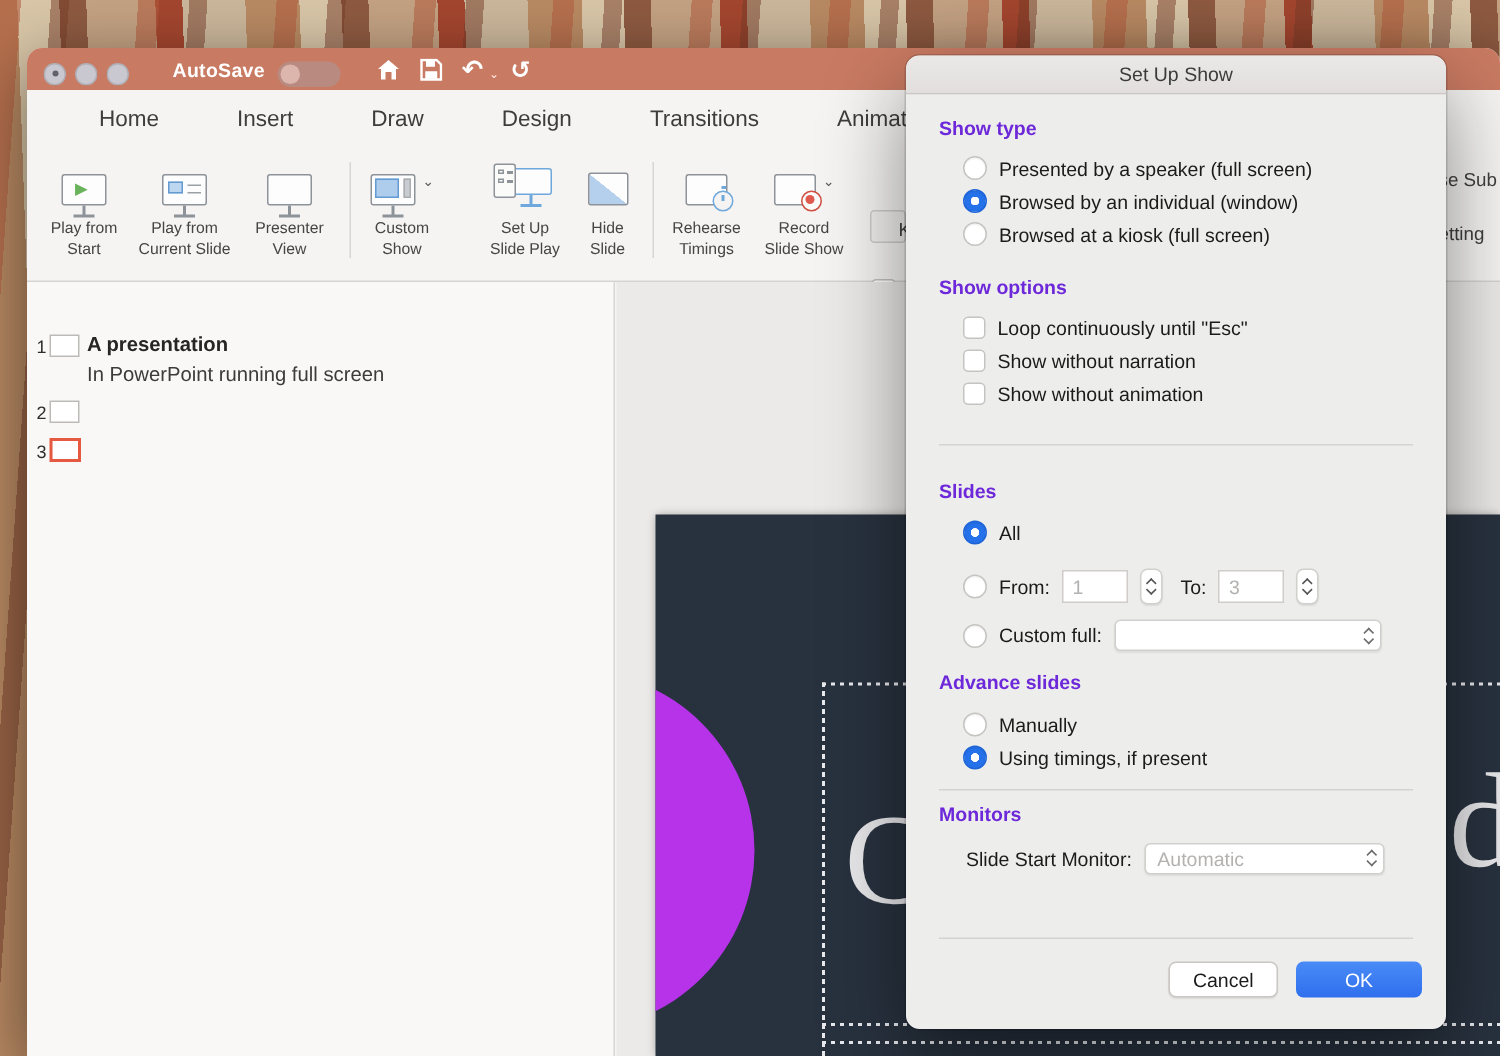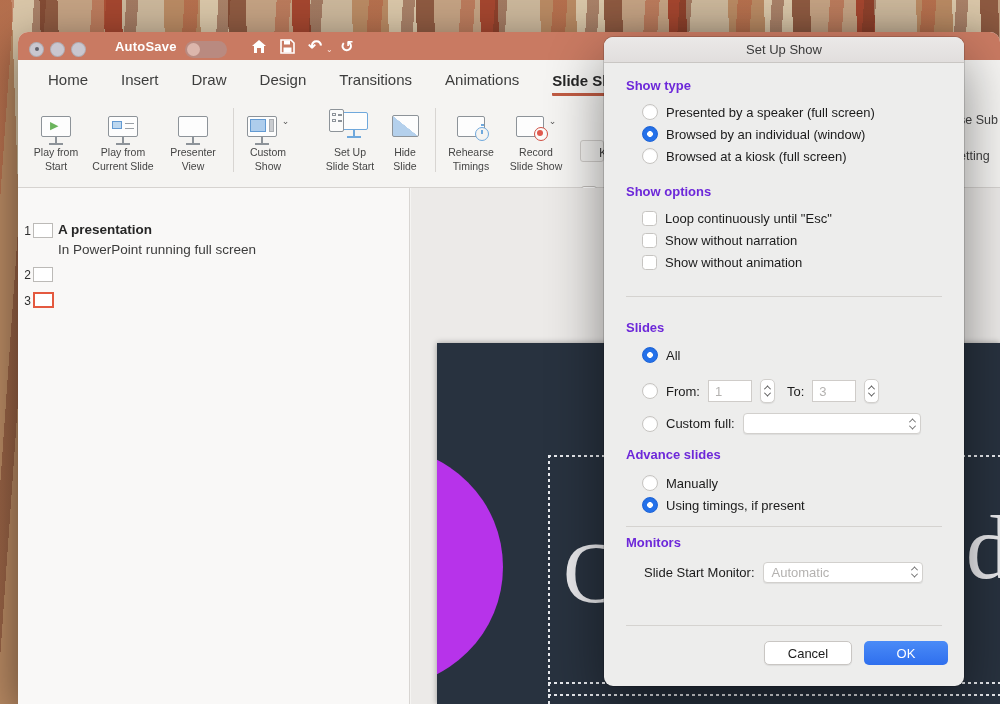--- a/index.html
+++ b/index.html
@@ -47,21 +47,21 @@
   .tb-ico { position:absolute; top:6px; width:18px; height:17px; color:#fff;
         display:flex; align-items:center; justify-content:center; }
   .tb-ico svg { display:block; }
   .tb-chev { position:absolute; top:13px; font-size:8px; color:#fde9e2; }
   .more-lines { width:12px; height:7px; border-top:2px solid #fff; border-bottom:2px solid #fff; }
   .more-v { position:absolute; top:18px; left:3px; width:5px; height:5px;
         border-left:1.6px solid #fff; border-top:1.6px solid #fff; transform:rotate(225deg); }
 
   
   .tabrow { position:absolute; left:0; top:28px; width:100%; height:40px;
-        background:#f5f4f2; display:flex; align-items:center; gap:33px; padding-left:30px; }
+        background:#f5f4f2; display:flex; align-items:center; gap:52px; padding-left:48px; }
   .tab { font-size:15px; color:#3d3d3d; padding-bottom:2px; white-space:nowrap; }
   .tab.active { font-weight:bold; color:#262626; border-bottom:3px solid #c05b43;
         border-radius:1px; padding-bottom:4px; margin-bottom:-7px; }
 
   
   .ribbon { position:absolute; left:0; top:68px; width:100%; height:88px;
         background:#f5f4f2; border-bottom:1px solid #d6d3d0; }
   .rbtn { position:absolute; top:6px; width:76px; text-align:center; }
   .rbtn .ric { height:40px; display:flex; align-items:center; justify-content:center; }
   .rbtn .rlb { font-size:10.5px; line-height:1.3; color:#454545; white-space:pre-line; }
@@ -170,21 +170,21 @@
   .cv.up { transform:rotate(45deg) translate(1px,1px); }
   .cv.dn { transform:rotate(225deg) translate(1px,1px); }
   .dropdown { height:21px; border-radius:4px; background:#fff; border:1px solid #d2d0cd;
          box-shadow:0 1px 1px rgba(0,0,0,.07); display:flex; align-items:center;
          justify-content:space-between; padding:0 5px 0 8px; font-size:13px; color:#b4b2b0; }
   .dd-chevs { display:flex; flex-direction:column; gap:2px; }
   .dd-chevs .cv { border-color:#6b6b6b; }
   .divider { position:absolute; left:22px; width:316px; height:1px; background:#d5d3d0; }
   .btn { position:absolute; top:604px; height:24px; border-radius:5px; font-size:13px;
          display:flex; align-items:center; justify-content:center; }
-  .btn-cancel { right:112px; width:88px; background:#fff; border:1px solid #c9c6c3;
+  .btn-cancel { right:112px; width:73px; background:#fff; border:1px solid #c9c6c3;
          color:#1b1b1b; box-shadow:0 1px 1px rgba(0,0,0,.08);text-align:right; }
   .btn-ok { right:16px; width:84px; background:linear-gradient(#4a8bf7,#2f6fee);
          color:#fff; }
 </style>
 </head>
 <body>
 
 <div class="window">
 
   <div class="titlebar">
@@ -272,21 +272,21 @@
             <span class="setup-scr"></span>
             <span class="setup-list">
               <i></i>
               <i></i>
               <b></b>
               <b></b>
             </span>
           </span>
         </div>
       <div class="rlb">Set Up
-Slide Start</div>
+Slide Play</div>
     </div>
     <div class="rbtn" style="left:349px;">
       <div class="ric">
           <span class="hide-ic"></span>
         </div>
       <div class="rlb">Hide
 Slide</div>
     </div>
     <div class="rsep" style="left:417px;"></div>
     <div class="rbtn" style="left:415px;">

